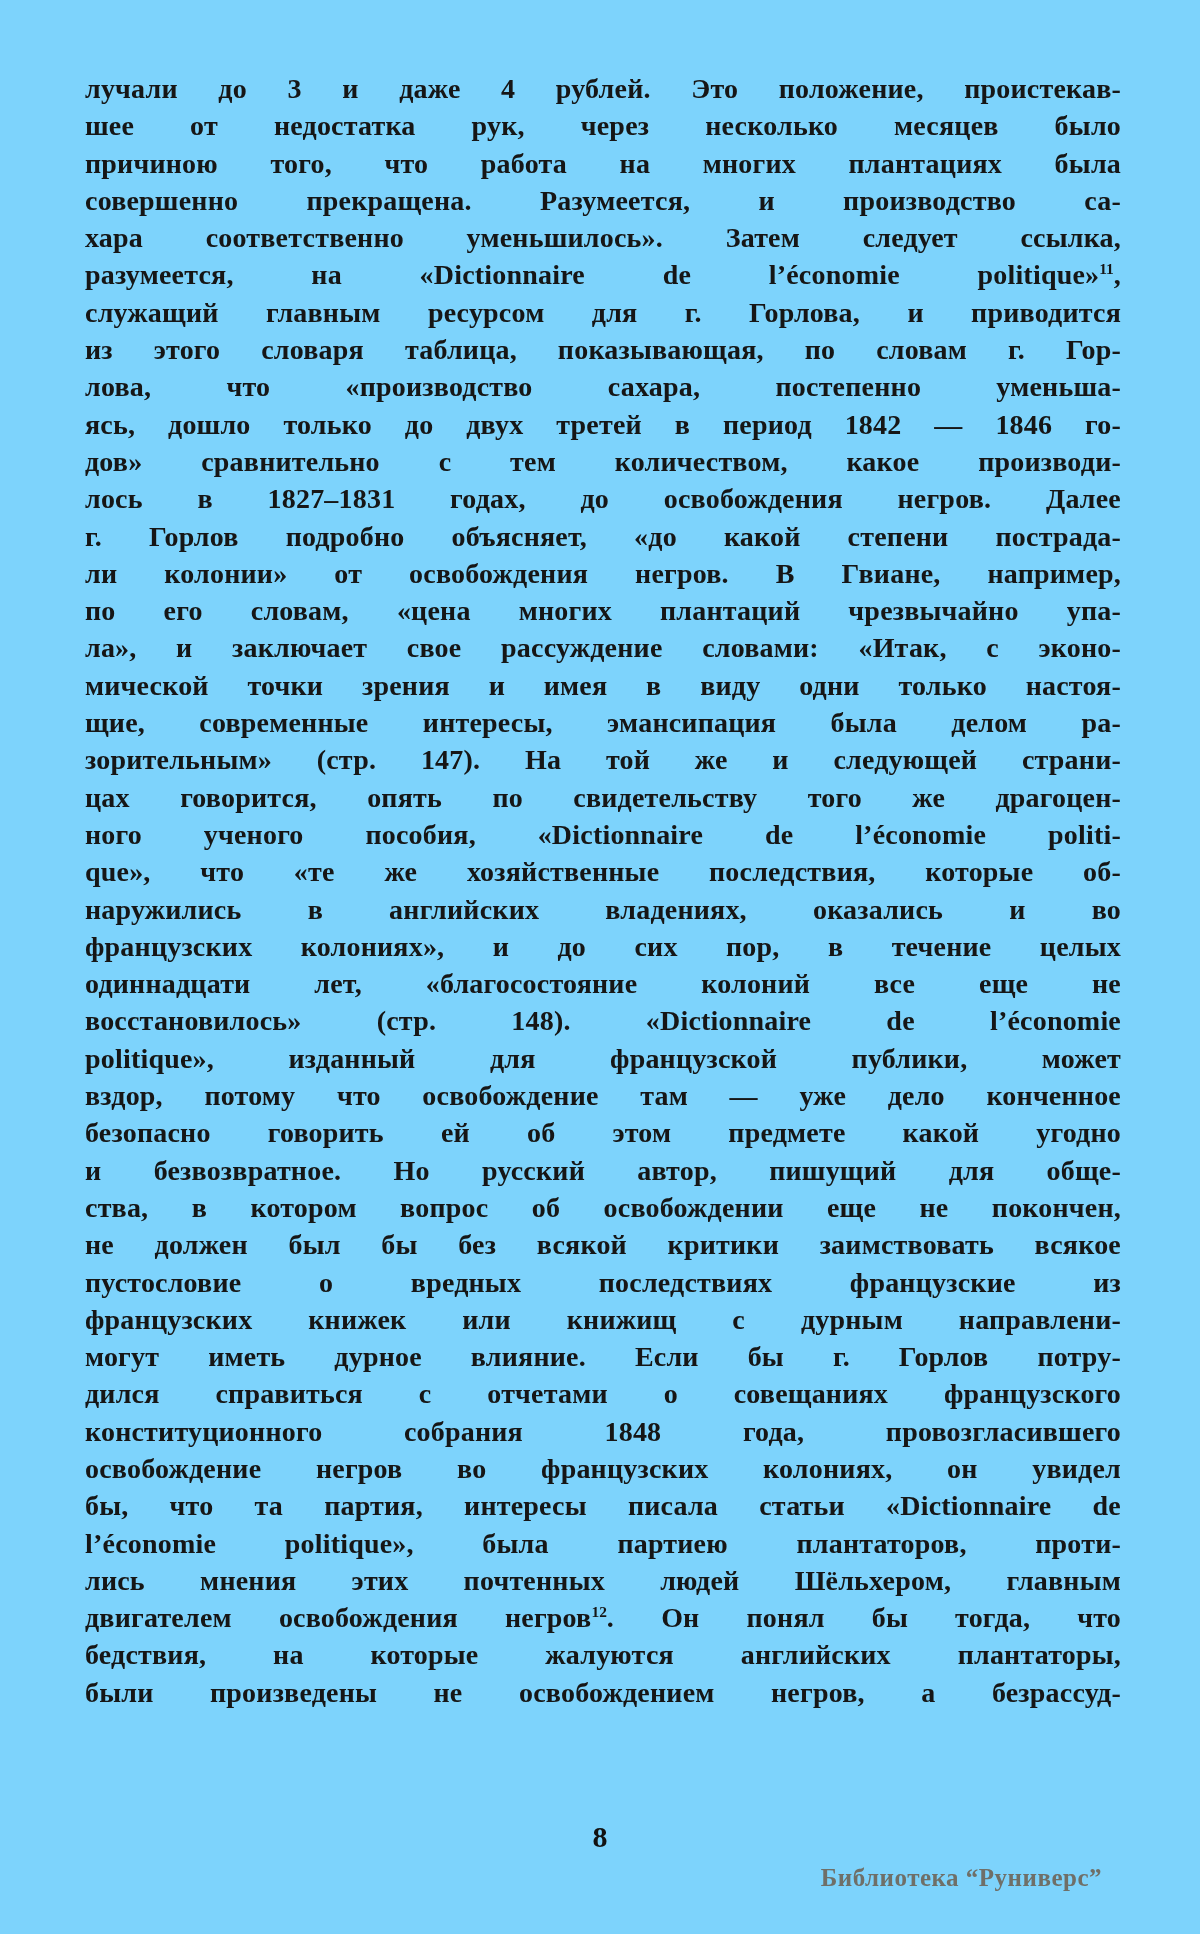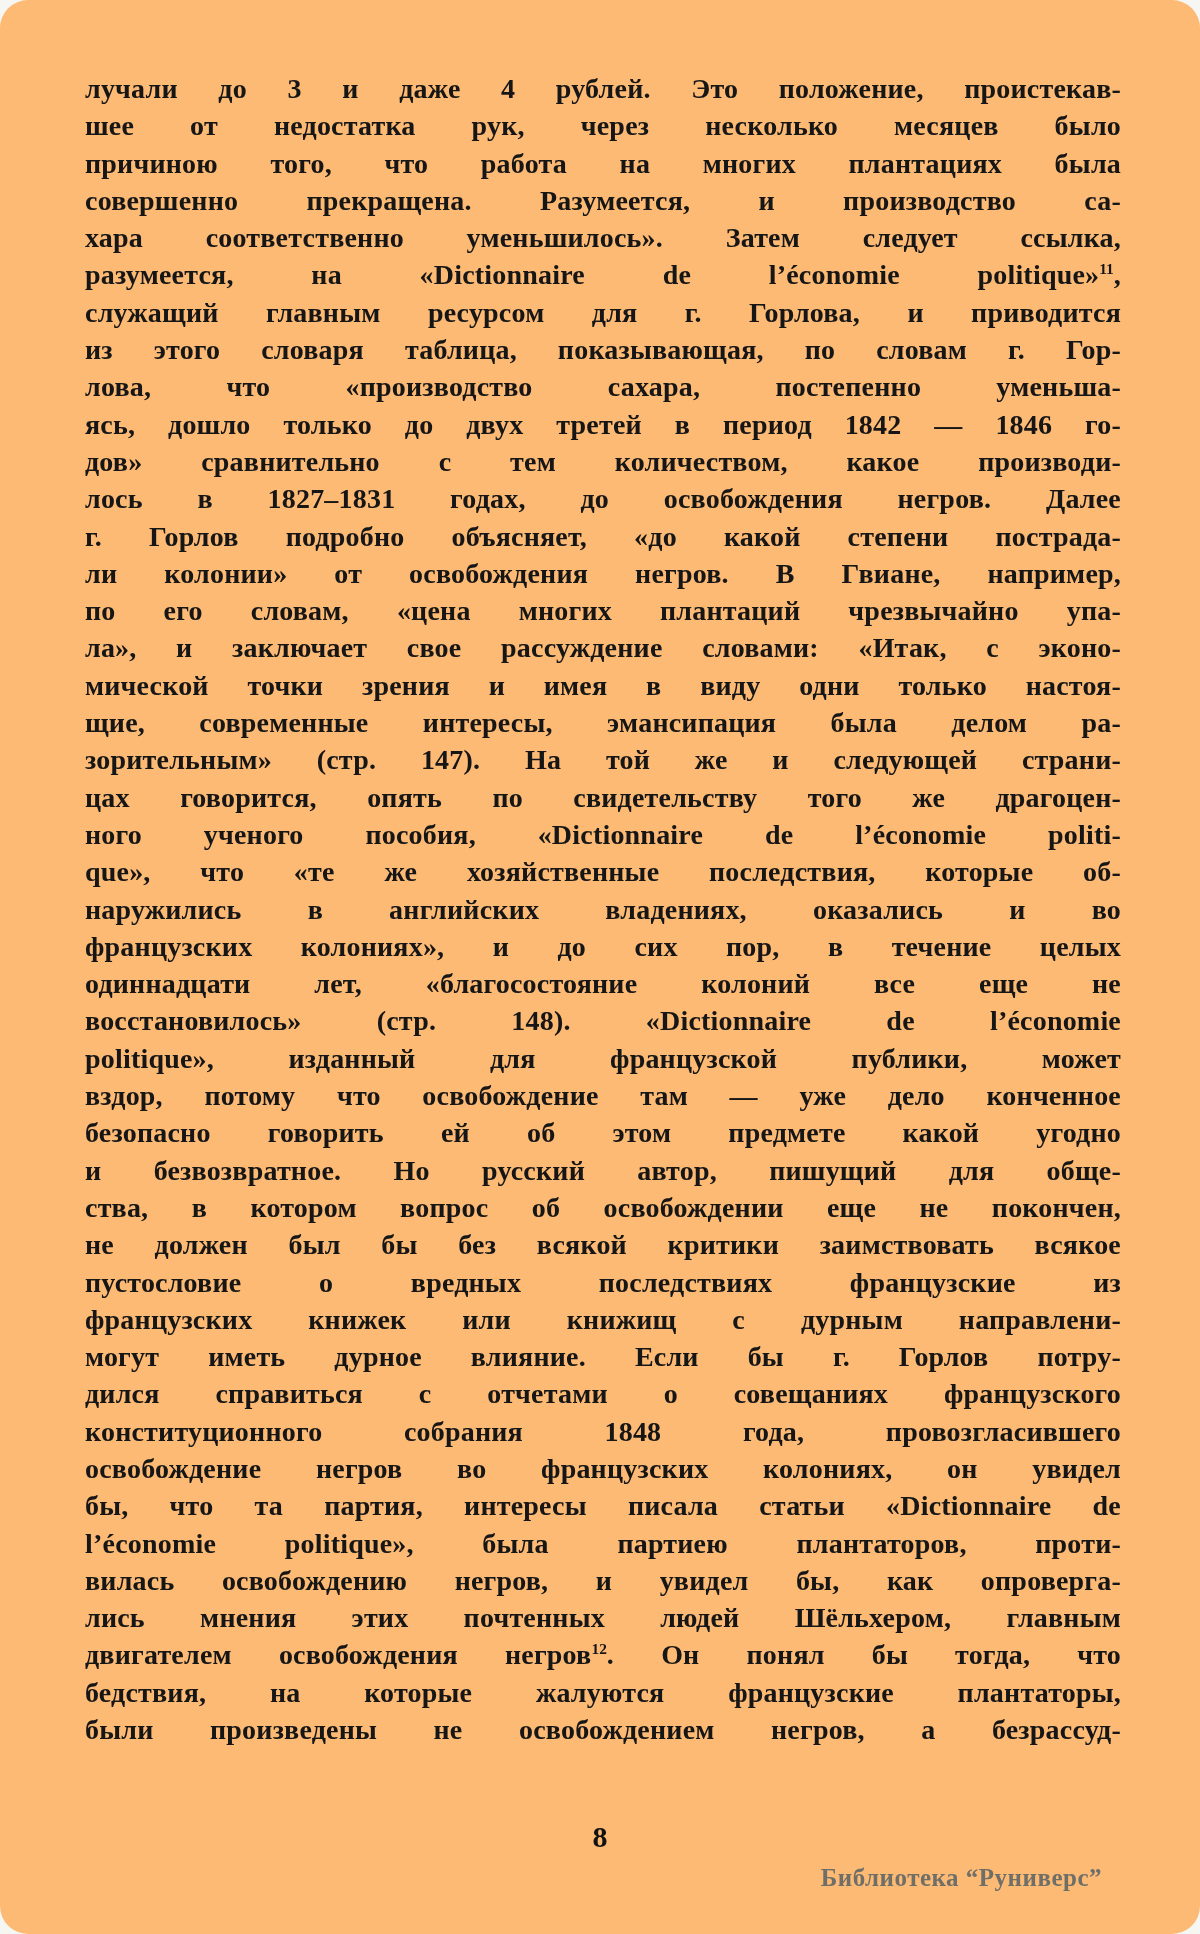--- a/index.html
+++ b/index.html
@@ -4,24 +4,23 @@
 <style>
   html, body {
     margin: 0;
     padding: 0;
     background: #f6f6f2;
   }
   .page {
     position: relative;
     width: 1200px;
     height: 1934px;
-    background: #fdba74;
+    background: #7dd3fc;
     overflow: hidden;
     font-family: "Liberation Serif", serif;
-    border-radius: 28px;
   }
   .text-block {
     position: absolute;
     left: 85px;
     top: 70px;
     width: 1036px;
   }
   .line {
     font-size: 28px;
     font-weight: bold;
@@ -98,21 +97,20 @@
       <div class="line">ства, в котором вопрос об освобождении еще не покончен,</div>
       <div class="line">не должен был бы без всякой критики заимствовать всякое</div>
       <div class="line">пустословие о вредных последствиях французские из</div>
       <div class="line">французских книжек или книжищ с дурным направлени-</div>
       <div class="line">могут иметь дурное влияние. Если бы г. Горлов потру-</div>
       <div class="line">дился справиться с отчетами о совещаниях французского</div>
       <div class="line">конституционного собрания 1848 года, провозгласившего</div>
       <div class="line">освобождение негров во французских колониях, он увидел</div>
       <div class="line">бы, что та партия, интересы писала статьи «Dictionnaire de</div>
       <div class="line">l’économie politique», была партиею плантаторов, проти-</div>
-      <div class="line">вилась освобождению негров, и увидел бы, как опроверга-</div>
       <div class="line">лись мнения этих почтенных людей Шёльхером, главным</div>
       <div class="line">двигателем освобождения негров<sup>12</sup>. Он понял бы тогда, что</div>
-      <div class="line">бедствия, на которые жалуются французские плантаторы,</div>
+      <div class="line">бедствия, на которые жалуются английских плантаторы,</div>
       <div class="line">были произведены не освобождением негров, а безрассуд-</div>
     </div>
   <div class="page-number">8</div>
   <div class="watermark">Библиотека “Руниверс”</div>
 </div>
 
 </body></html>

